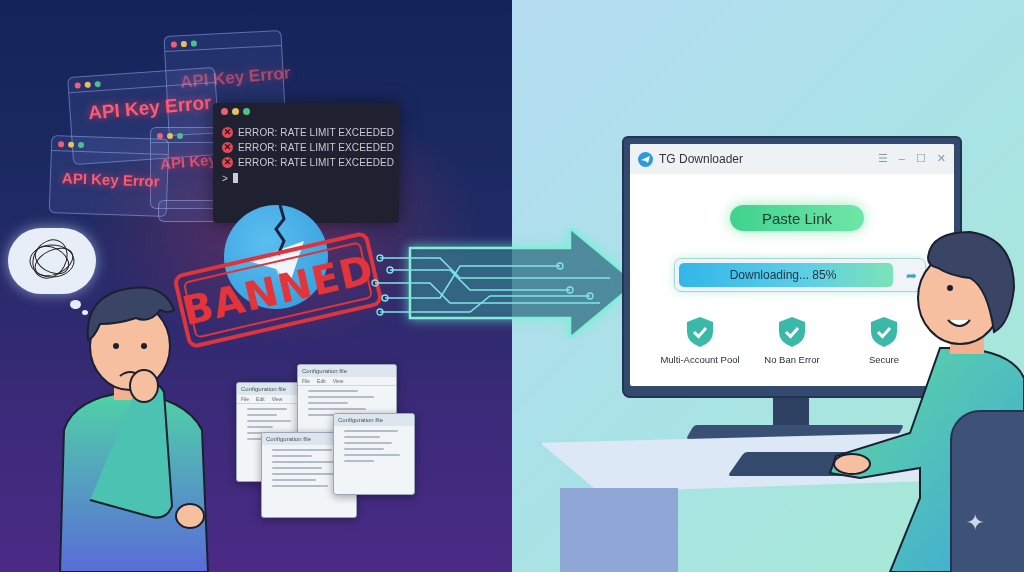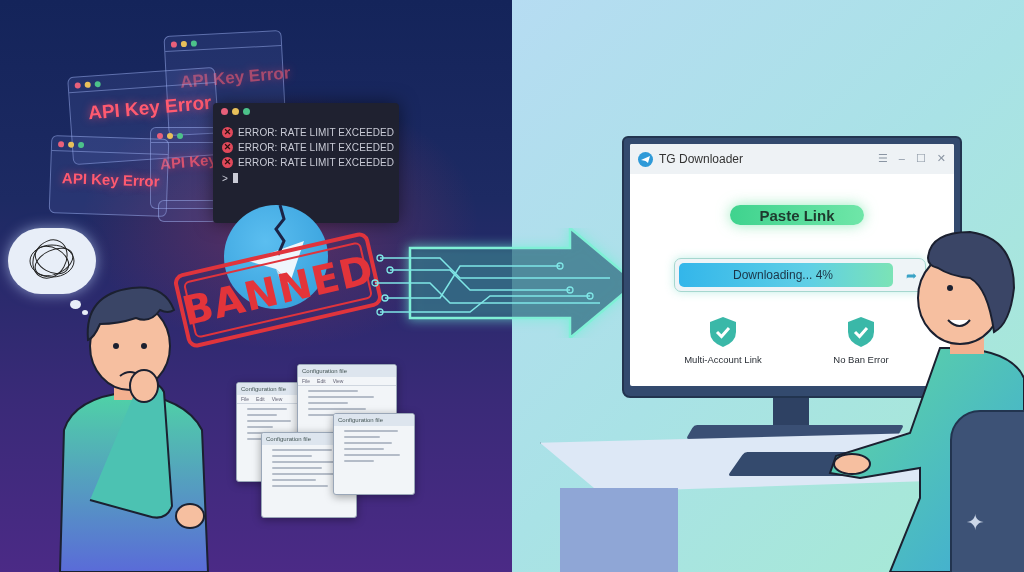--- a/index.html
+++ b/index.html
@@ -65,23 +65,23 @@
     text-shadow: 0 0 10px rgba(120,240,230,0.5); font-family: "Liberation Sans", sans-serif; }
 
   
   .monitor { position: absolute; left: 622px; top: 136px; width: 340px; height: 262px;
     background: #334a6e; border-radius: 6px 6px 8px 8px; border: 2px solid #22344f; }
   .screen { position: absolute; left: 6px; top: 6px; right: 6px; bottom: 10px; background: #ffffff; border-radius: 2px; overflow: hidden; }
   .app-titlebar { position: absolute; left: 0; right: 0; top: 0; height: 30px; background: #eef2f5; display: flex; align-items: center; padding-left: 8px; }
   .tg-small { width: 15px; height: 15px; border-radius: 50%; background: #2f9ad8; position: relative; margin-right: 6px; }
   .app-title { font-size: 12px; color: #333; }
   .win-controls { position: absolute; right: 8px; top: 8px; display: flex; gap: 11px; color: #8a95a3; font-size: 11px; line-height: 12px; }
-  .paste-btn { position: absolute; left: 100px; top: 61px; width: 134px; height: 20px; border-radius: 17px;
+  .paste-btn { position: absolute; left: 100px; top: 61px; width: 134px; height: 26px; border-radius: 17px;
     background: linear-gradient(90deg, #3fd38e, #6fe6a8); box-shadow: 0 0 14px rgba(90,220,150,0.6);
-    display: flex; align-items: center; justify-content: center; font-size: 15px; color: #1e3a2e; font-weight: bold; border: none; }
+    display: flex; align-items: center; justify-content: center; font-size: 15px; color: #1e3a2e; font-weight: normal; border: none; }
   .progress-wrap { position: absolute; left: 44px; top: 114px; width: 252px; height: 34px; border-radius: 7px;
     background: #eef4f7; border: 1.5px solid #a6d7cf; box-shadow: 0 0 10px rgba(120,220,200,0.45); }
   .progress-fill { position: absolute; left: 4px; top: 4px; bottom: 4px; border-radius: 5px;
     background: linear-gradient(90deg, #33b6ea, #5fcfe6 60%, #7be3b6); }
   .progress-text { position: absolute; left: 0; right: 34px; top: 0; bottom: 0; display: flex; align-items: center; justify-content: center;
     font-size: 12px; color: #1b3446; }
   .share-icon { position: absolute; right: 8px; top: 9px; color: #3aa3c6; font-size: 13px; }
   .features { position: absolute; left: 0; right: 0; top: 172px; display: flex; justify-content: space-around; padding: 0 24px; }
   .feature { display: flex; flex-direction: column; align-items: center; width: 100px; }
   .shield { width: 28px; height: 32px; }
@@ -305,38 +305,45 @@
           <span>–</span>
           <span>☐</span>
           <span>✕</span>
         </div>
       </div>
 
       <button class="paste-btn">Paste Link</button>
 
       <div class="progress-wrap">
         <div class="progress-fill" style="width:214px;"></div>
-        <div class="progress-text">Downloading... 4%</div>
+        <div class="progress-text">Downloading... 85%</div>
         <span class="share-icon">➦</span>
       </div>
 
       <div class="features">
         <div class="feature">
           <svg class="shield" viewBox="0 0 28 32">
             <path d="M14 1 L27 6 L27 16 Q27 26 14 31 Q1 26 1 16 L1 6 Z" fill="#3ab8a8"></path>
               <path d="M8 16 L12.5 20.5 L20 12" stroke="#fff" stroke-width="3" fill="none"></path>
           </svg>
-          <span class="feature-label">Multi-Account Link</span>
+          <span class="feature-label">Multi-Account Pool</span>
         </div>
         <div class="feature">
           <svg class="shield" viewBox="0 0 28 32">
             <path d="M14 1 L27 6 L27 16 Q27 26 14 31 Q1 26 1 16 L1 6 Z" fill="#3ab8a8"></path>
               <path d="M8 16 L12.5 20.5 L20 12" stroke="#fff" stroke-width="3" fill="none"></path>
           </svg>
           <span class="feature-label">No Ban Error</span>
+        </div>
+        <div class="feature">
+          <svg class="shield" viewBox="0 0 28 32">
+            <path d="M14 1 L27 6 L27 16 Q27 26 14 31 Q1 26 1 16 L1 6 Z" fill="#3ab8a8"></path>
+              <path d="M8 16 L12.5 20.5 L20 12" stroke="#fff" stroke-width="3" fill="none"></path>
+          </svg>
+          <span class="feature-label">Secure</span>
         </div>
       </div>
     </div>
   </div>
   <div class="stand-neck"></div>
   <div class="stand-base"></div>
 
   <div class="desk-top"></div>
   <div class="desk-front"></div>
   <div class="keyboard"></div>

